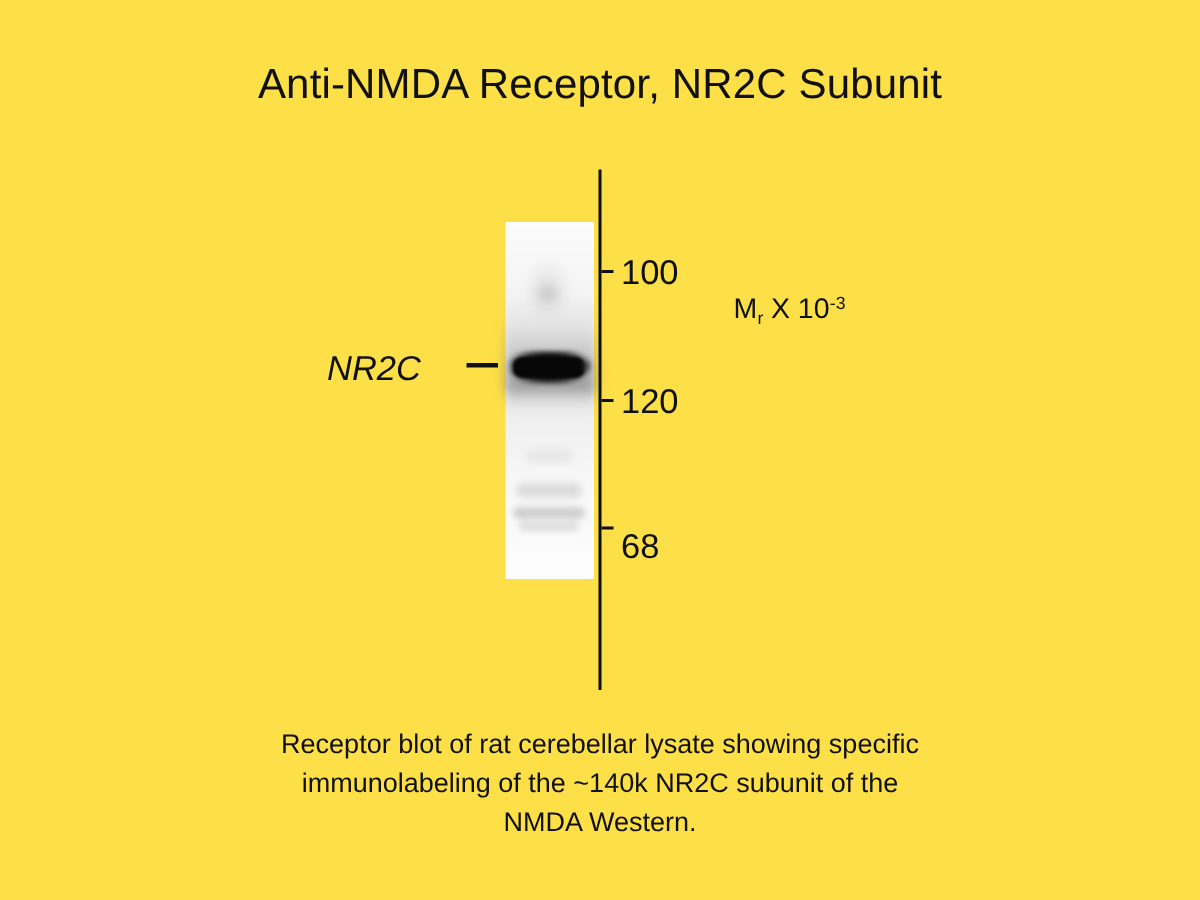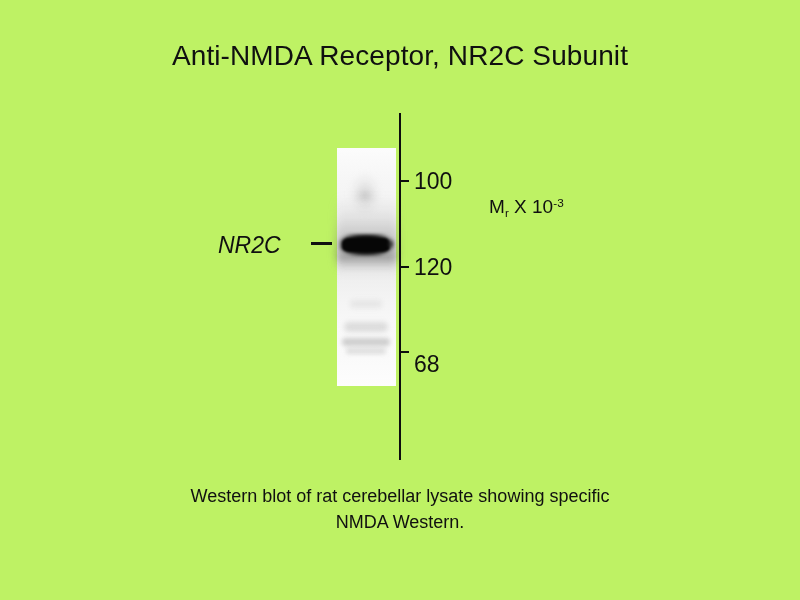--- a/index.html
+++ b/index.html
@@ -11,21 +11,21 @@
   body {
     font-family: "Liberation Sans", sans-serif;
     color: #0a0a0a;
     -webkit-font-smoothing: antialiased;
   }
 
   #figure {
     position: relative;
     width: 800px;
     height: 600px;
-    background: #bef264;
+    background: #fde047;
     overflow: hidden;
     margin: 0 auto;
   }
 
   
   .fig-title {
     position: absolute;
     left: 0;
     top: 40px;
     width: 800px;
@@ -322,17 +322,18 @@
 
     <div class="tick tick-68"></div>
     <div class="tick-label lab-68">68</div>
   </div>
 
   <div class="mr-label">
     <span>M</span><sub>r</sub><span class="mr-sp"></span><span>X 10</span><sup>-3</sup>
   </div>
 
   <div class="caption">
-    <span class="caption-line">Western blot of rat cerebellar lysate showing specific</span>
+    <span class="caption-line">Receptor blot of rat cerebellar lysate showing specific</span>
+    <span class="caption-line">immunolabeling of the ~140k NR2C subunit of the</span>
     <span class="caption-line">NMDA Western.</span>
   </div>
 
 </div>
 
 </body></html>

